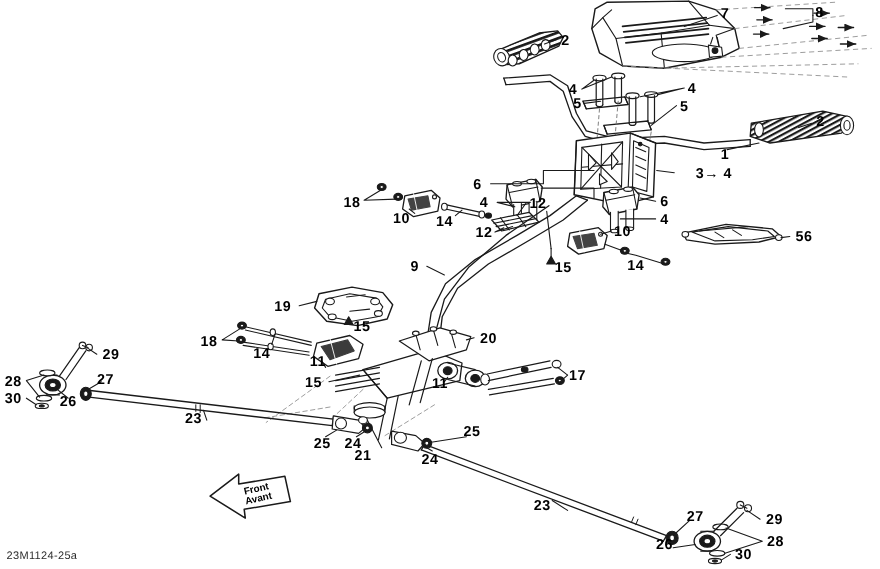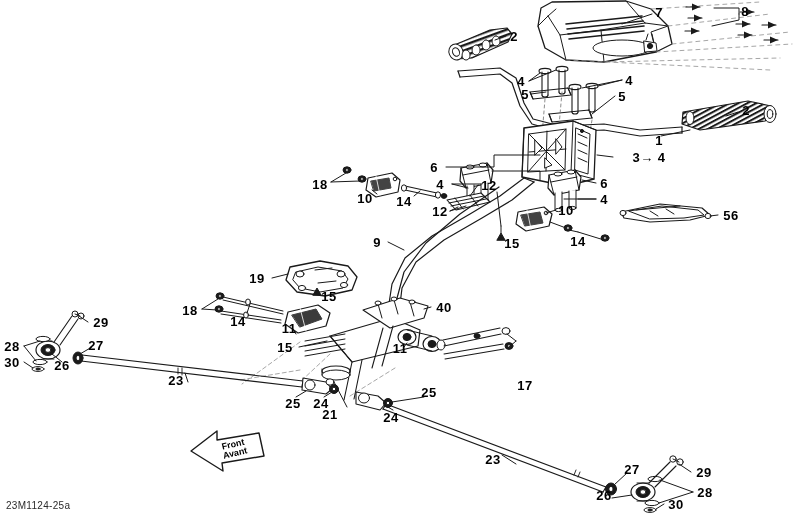--- a/index.html
+++ b/index.html
@@ -543,25 +543,25 @@
       <div class="callout" style="left: 566px; top: 210px;">10</div>
       <div class="callout" style="left: 604px; top: 199px;">4</div>
       <div class="callout" style="left: 440px; top: 211px;">12</div>
       <div class="callout" style="left: 731px; top: 215px;">56</div>
       <div class="callout" style="left: 512px; top: 243px;">15</div>
       <div class="callout" style="left: 578px; top: 241px;">14</div>
       <div class="callout" style="left: 377px; top: 242px;">9</div>
       <div class="callout" style="left: 257px; top: 278px;">19</div>
       <div class="callout" style="left: 329px; top: 296px;">15</div>
       <div class="callout" style="left: 190px; top: 310px;">18</div>
-      <div class="callout" style="left: 444px; top: 307px;">40</div>
+      <div class="callout" style="left: 444px; top: 307px;">20</div>
       <div class="callout" style="left: 101px; top: 322px;">29</div>
       <div class="callout" style="left: 238px; top: 321px;">14</div>
       <div class="callout" style="left: 289px; top: 328px;">11</div>
-      <div class="callout" style="left: 525px; top: 341px; margin-top: 44px;">17</div>
+      <div class="callout" style="left: 525px; top: 341px;">17</div>
       <div class="callout" style="left: 96px; top: 345px;">27</div>
       <div class="callout" style="left: 285px; top: 347px;">15</div>
       <div class="callout" style="left: 400px; top: 348px;">11</div>
       <div class="callout" style="left: 12px; top: 346px;">28</div>
       <div class="callout" style="left: 12px; top: 362px;">30</div>
       <div class="callout" style="left: 62px; top: 365px;">26</div>
       <div class="callout" style="left: 176px; top: 380px;">23</div>
       <div class="callout" style="left: 293px; top: 403px;">25</div>
       <div class="callout" style="left: 321px; top: 403px;">24</div>
       <div class="callout" style="left: 330px; top: 414px;">21</div>

